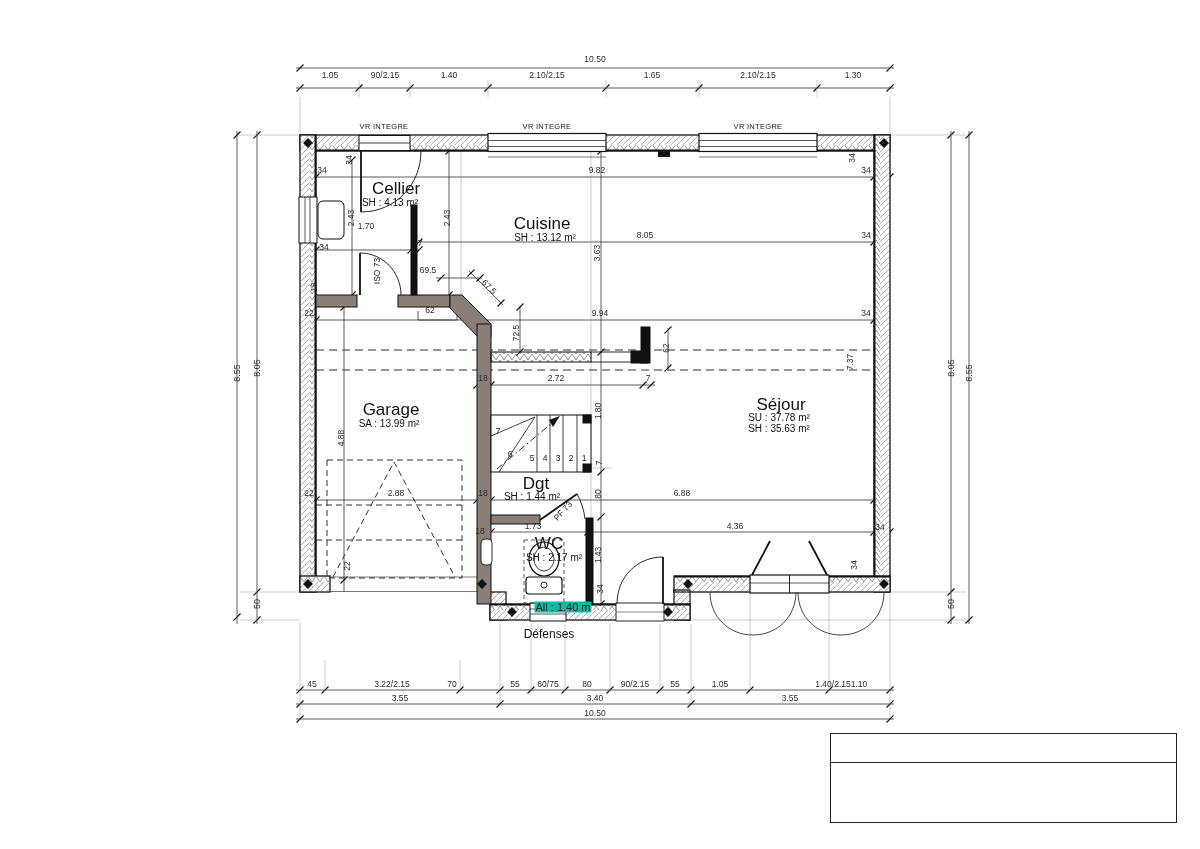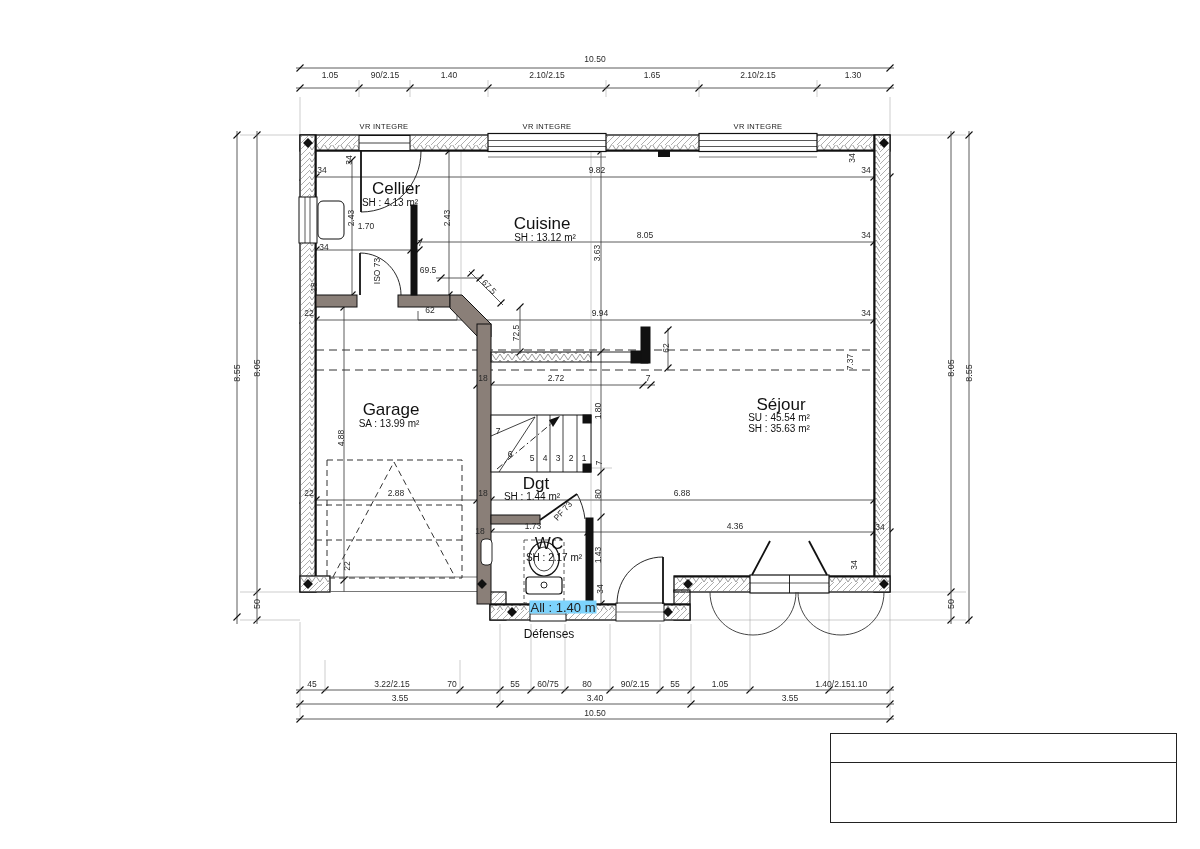--- a/index.html
+++ b/index.html
@@ -10,21 +10,21 @@
   .rot45{transform:translate(-50%,-50%) rotate(45deg);}
   .rotpf{transform:translate(-50%,-50%) rotate(-48deg);}
   .dim{font-size:8.5px;color:#2a2a2a;}
   .sidedim{font-size:9px;color:#2a2a2a;}
   .room{font-size:17px;color:#111;}
   .area{font-size:10px;color:#111;}
   .vr{font-size:7.5px;letter-spacing:.3px;color:#222;}
   .num{font-size:8.5px;color:#222;}
   .doorlbl{font-size:8.5px;color:#222;}
   .note{font-size:12px;color:#111;}
-  .sill{font-size:13px;background:#7dd3fc;padding:0 1px;color:#222;}
+  .sill{font-size:11px;background:#14b8a6;padding:0 1px;color:#222;}
   svg{position:absolute;left:0;top:0;}
   #titleblock{position:absolute;left:830px;top:733px;width:345px;height:88px;border:1.6px solid #222;
               display:flex;flex-direction:column;}
   #titleblock .tbrow{border-bottom:1.4px solid #222;height:28px;}
   #titleblock .tbmain{display:flex;align-items:center;justify-content:space-between;
                       height:31px;border-bottom:1.4px solid #222;padding:0 36px 0 14px;font-size:15.5px;}
   #titleblock .tblast{flex:1;border-bottom:none;}
 </style>
 </head>
 <body>
@@ -368,21 +368,21 @@
 <span class="lbl dim" style="left:790px;top:698px">3.55</span>
 <span class="lbl dim" style="left:595px;top:713px">10.50</span>
 
 <span class="lbl room" style="left:396px;top:188px">Cellier</span>
 <span class="lbl area" style="left:390px;top:203px">SH : 4.13 m²</span>
 <span class="lbl room" style="left:542px;top:223px">Cuisine</span>
 <span class="lbl area" style="left:545px;top:238px">SH : 13.12 m²</span>
 <span class="lbl room" style="left:391px;top:409px">Garage</span>
 <span class="lbl area" style="left:389px;top:424px">SA : 13.99 m²</span>
 <span class="lbl room" style="left:781px;top:404px">Séjour</span>
-<span class="lbl area" style="left:779px;top:418px">SU : 45.54 m²</span>
+<span class="lbl area" style="left:779px;top:418px">SU : 37.78 m²</span>
 <span class="lbl area" style="left:779px;top:429px">SH : 35.63 m²</span>
 <span class="lbl room" style="left:536px;top:483px">Dgt</span>
 <span class="lbl area" style="left:532px;top:497px">SH : 1.44 m²</span>
 <span class="lbl room" style="left:549px;top:543px">WC</span>
 <span class="lbl area" style="left:554px;top:558px">SH : 2.17 m²</span>
 
 <span class="lbl doorlbl rot" style="left:377px;top:271px">ISO 73</span>
 <span class="lbl doorlbl rotpf" style="left:563px;top:511px">PF 73</span>
 <span class="lbl note" style="left:549px;top:634px">Défenses</span>
 <span class="lbl sill" style="left:563px;top:607px">All : 1.40 m</span>

